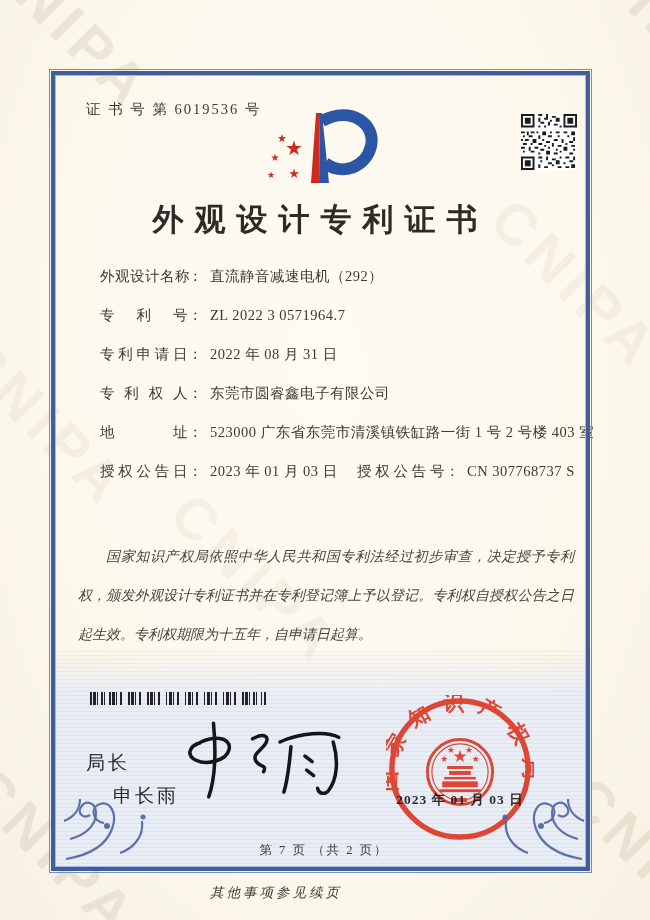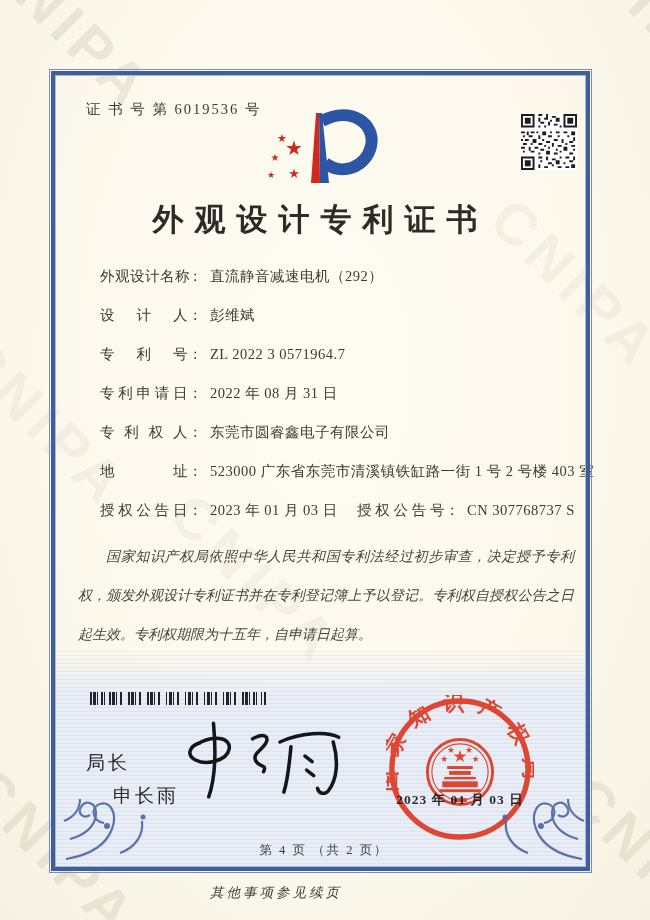--- a/index.html
+++ b/index.html
@@ -111,21 +111,20 @@
     <path d="M0 0h7v7H0z M22 0h7v7h-7z M0 22h7v7H0z" fill="#1b1b22"></path>
     <path d="M1 1h5v5H1z M23 1h5v5h-5z M1 23h5v5H1z" fill="#ffffff"></path>
     <path d="M2 2h3v3H2z M24 2h3v3h-3z M2 24h3v3H2z" fill="#1b1b22"></path>
     <path fill="#1b1b22" d="M9 0h2v1H9z M13 0h1v2h-1z M16 1h2v1h-2z M9 2h1v2H9z M12 2h2v1h-2z M15 3h1v1h-1z M18 2h2v2h-2z M10 4h2v1h-2z M14 4h1v2h-1z M17 5h2v1h-2z M9 6h1v1H9z M12 6h1v1h-1z M20 6h1v1h-1z M0 9h2v1H0z M3 9h1v2H3z M5 9h2v1H5z M8 9h1v1H8z M11 9h2v2h-2z M15 9h1v1h-1z M18 9h2v1h-2z M22 9h2v1h-2z M26 9h2v2h-2z M1 11h1v1H1z M4 11h2v1H4z M9 11h1v2H9z M14 11h2v1h-2z M19 11h1v1h-1z M24 11h1v1h-1z M27 12h1v2h-1z M0 13h1v1H0z M2 13h2v1H2z M6 13h2v2H6z M11 13h1v1h-1z M13 14h2v1h-2z M17 13h2v1h-2z M21 13h1v2h-1z M25 14h2v1h-2z M1 15h2v1H1z M5 15h1v1H5z M9 15h2v1H9z M12 16h1v1h-1z M16 15h1v2h-1z M19 16h2v1h-2z M23 15h1v1h-1z M26 16h2v1h-2z M0 17h2v1H0z M4 17h1v2H4z M7 17h2v1H7z M10 18h2v1h-2z M14 17h1v1h-1z M18 18h1v1h-1z M22 17h2v2h-2z M27 18h1v1h-1z M1 19h1v1H1z M5 19h2v1H5z M9 20h1v1H9z M13 19h2v2h-2z M17 20h2v1h-2z M20 19h1v1h-1z M25 20h2v1h-2z M9 22h2v1H9z M13 22h1v2h-1z M16 23h2v1h-2z M20 22h1v1h-1z M23 22h2v1h-2z M27 22h1v2h-1z M10 24h1v1h-1z M14 25h2v1h-2z M18 24h2v2h-2z M22 25h1v1h-1z M25 24h2v1h-2z M9 26h1v2H9z M12 27h2v1h-2z M16 26h1v1h-1z M19 27h2v1h-2z M23 27h2v1h-2z M26 26h2v2h-2z"></path>
   </svg>
 
   <div class="title">外观设计专利证书</div>
 
   <div class="fields">
     <div class="frow"><span class="flabel">外观设计名称</span><span class="fcolon">：</span><span class="fvalue">直流静音减速电机（292）</span></div>
-    <div class="frow"><span class="flabel">设计人</span><span class="fcolon">：</span><span class="fvalue">彭维斌</span></div>
     <div class="frow"><span class="flabel">专利号</span><span class="fcolon">：</span><span class="fvalue">ZL 2022 3 0571964.7</span></div>
     <div class="frow"><span class="flabel">专利申请日</span><span class="fcolon">：</span><span class="fvalue">2022 年 08 月 31 日</span></div>
     <div class="frow"><span class="flabel">专利权人</span><span class="fcolon">：</span><span class="fvalue">东莞市圆睿鑫电子有限公司</span></div>
     <div class="frow"><span class="flabel">地址</span><span class="fcolon">：</span><span class="fvalue">523000 广东省东莞市清溪镇铁缸路一街 1 号 2 号楼 403 室</span></div>
     <div class="frow">
       <span class="flabel">授权公告日</span><span class="fcolon">：</span><span class="fvalue">2023 年 01 月 03 日</span>
       <span class="grant-right"><span class="flabel">授权公告号</span><span class="fcolon">：</span><span class="fvalue">CN 307768737 S</span></span>
     </div>
   </div>
 
@@ -195,18 +194,18 @@
       <g fill="none" stroke="#4c64a3" stroke-width="2.2">
         <path d="M6,96 C30,92 46,82 52,66 C58,50 50,38 40,41 C30,44 32,58 44,60"></path>
         <path d="M10,76 C26,72 36,62 36,50 C36,40 26,36 21,44 C17,51 24,56 30,52"></path>
         <path d="M60,90 C74,85 84,73 82,58"></path>
         <path d="M4,58 C14,54 20,46 20,36"></path>
         <circle cx="47" cy="63" r="3" fill="#4c64a3" stroke="none"></circle>
         <circle cx="83" cy="54" r="2.5" fill="#4c64a3" stroke="none"></circle>
       </g>
     </svg>
 
-    <div class="page-indicator">第 4 页 （共 2 页）</div>
+    <div class="page-indicator">第 7 页 （共 2 页）</div>
   </div>
 
   <div class="continuation">其他事项参见续页</div>
 
 </div>
 
 </body></html>

